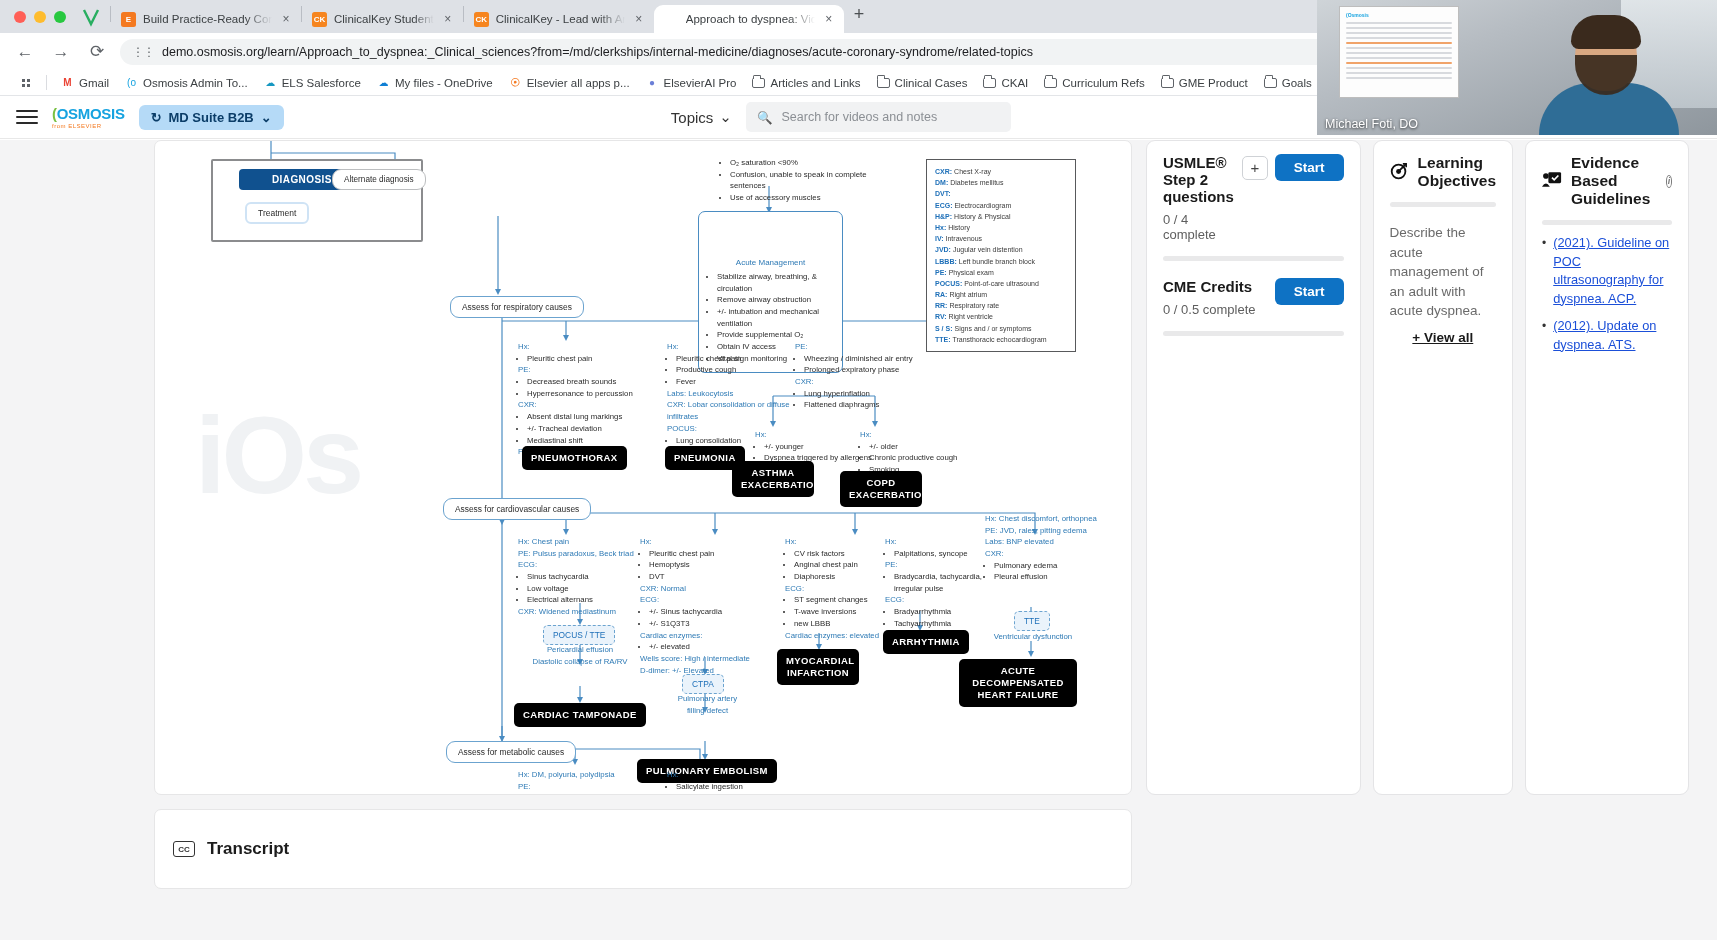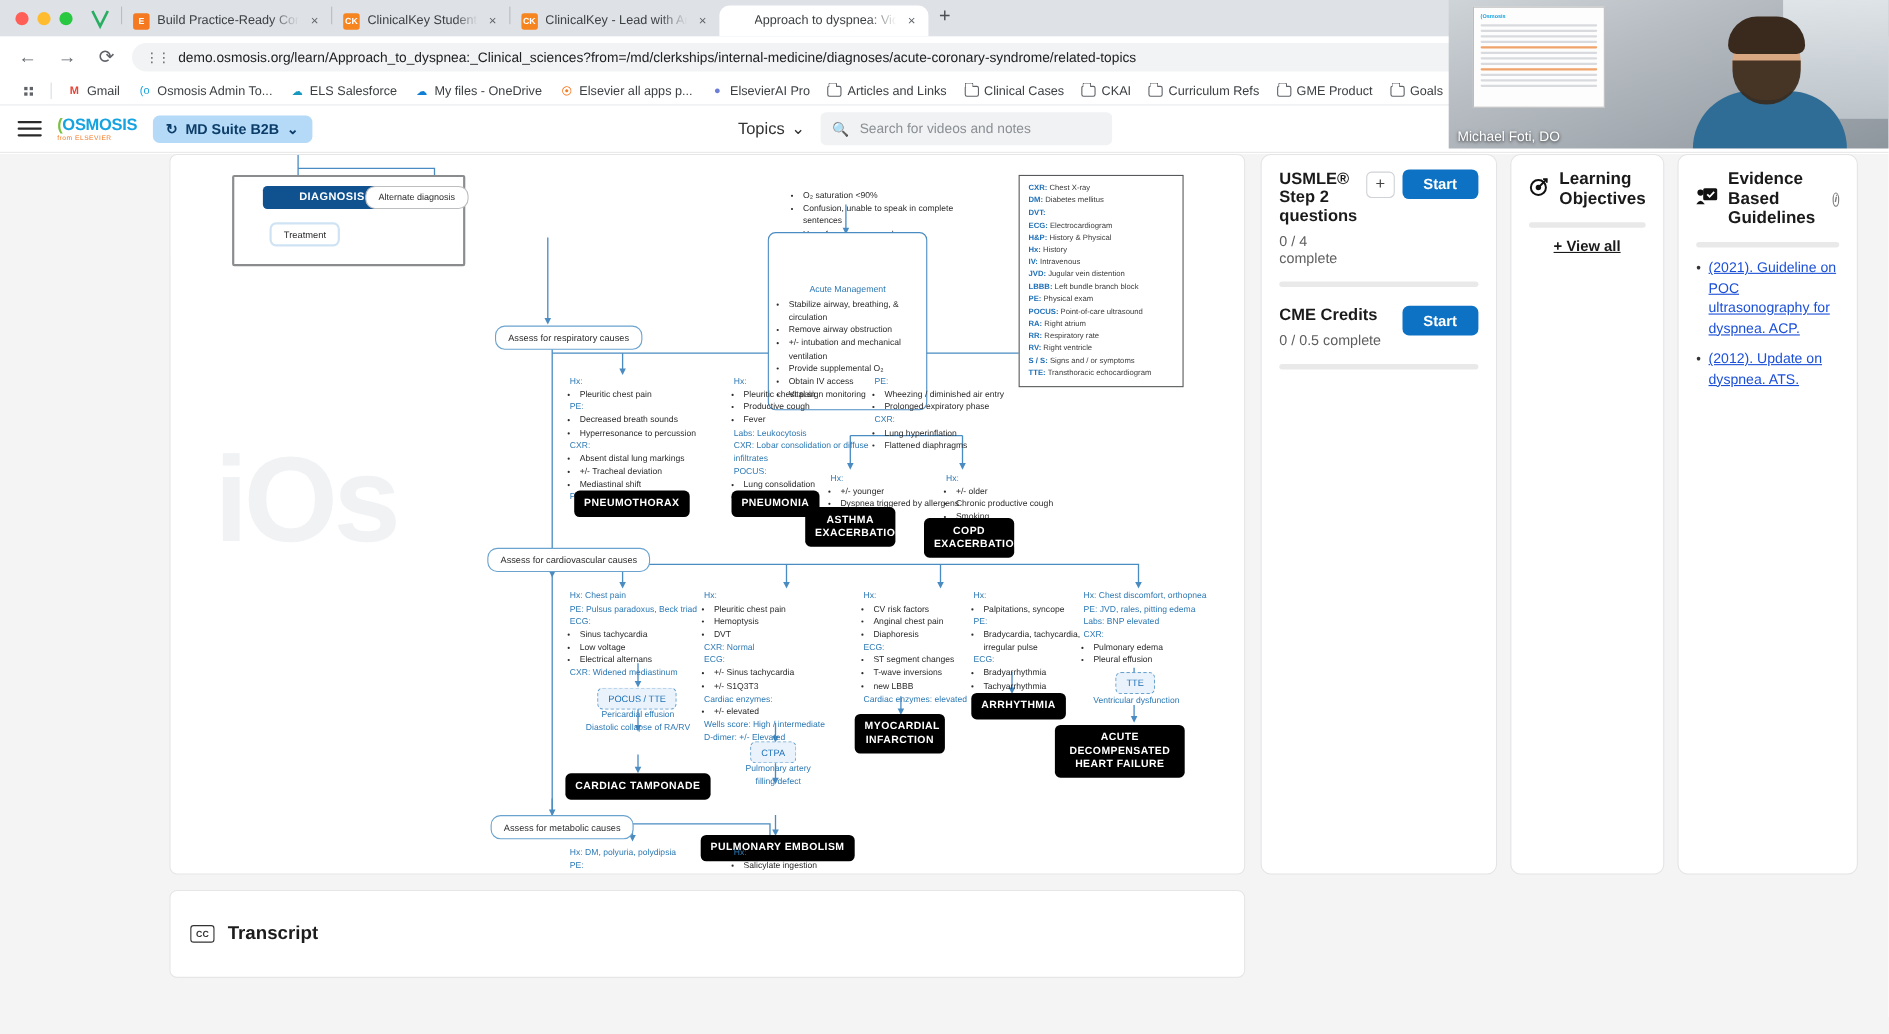--- a/index.html
+++ b/index.html
@@ -472,21 +472,21 @@
               <polygon points="542,618 548,618 545,624"></polygon>
             </g>
           </svg>
 
           <div class="n dxbox" style="left:56px; top:18px; width:212px; height:83px;"></div>
           <div class="n dx-pill" style="left:84px; top:28px;padding-left:33px;">DIAGNOSIS</div>
           <div class="n tx-pill" style="left:90px; top:61px;">Treatment</div>
           <div class="n alt-pill" style="left:177px; top:28px;">Alternate diagnosis</div>
 
 
-          <div class="n lbl" style="left:566px; top:31px; width:160px;">
+          <div class="n lbl" style="left:566px; top:16px; width:160px;">
             <ul>
               <li>O₂ saturation &lt;90%</li>
               <li>Confusion, unable to speak in complete sentences</li>
               <li>Use of accessory muscles</li>
             </ul>
           </div>
 
           <div class="n box-mgmt" style="left:543px; top:70px; width:145px;">
             <div class="mgmt-t">Acute Management</div>
             <div class="lbl">
@@ -661,21 +661,21 @@
                 <li>Bradycardia, tachycardia, irregular pulse</li>
               </ul>
             <span class="k">ECG:</span>
             <ul>
                 <li>Bradyarrhythmia</li>
                 <li>Tachyarrhythmia</li>
               </ul>
           </div>
           <div class="n box-solid" style="left:728px; top:489px;">ARRHYTHMIA</div>
 
-          <div class="n lbl" style="left:830px; top:395px; width:135px;">
+          <div class="n lbl" style="left:830px; top:372px; width:135px;">
             <span class="k">Hx: Chest discomfort, orthopnea</span><br>
             <span class="k">PE: JVD, rales, pitting edema</span><br>
             <span class="k">Labs: BNP elevated</span><br>
             <span class="k">CXR:</span>
             <ul>
                 <li>Pulmonary edema</li>
                 <li>Pleural effusion</li>
               </ul>
           </div>
           <div class="n box-dash" style="left:859px; top:470px;">TTE</div>
@@ -732,20 +732,21 @@
               <svg width="19" height="19" viewBox="0 0 20 20">
                   <circle cx="9" cy="11" r="7.2" fill="none" stroke="#111" stroke-width="1.9"></circle>
                   <circle cx="9" cy="11" r="2.6" fill="#111"></circle>
                   <path d="M9 11 L17 3" stroke="#111" stroke-width="1.9" fill="none"></path>
                   <path d="M13.5 3 L17 3 L17 6.5" fill="none" stroke="#111" stroke-width="1.7"></path>
                 </svg>
             </span>
             <span>Learning Objectives</span>
           </div>
           <div class="prog-bar" style="margin-top:12px;"></div>
+          <div class="lo-text" style="margin-top:16px;">Describe the acute management of an adult with acute dyspnea.</div>
           <div class="view-all">+ View all</div>
         </div>
 
         <div class="panel">
           <div class="panel-h">
             <span>
               <svg width="20" height="17" viewBox="0 0 22 18">
                   <rect x="7" y="1" width="14" height="12" rx="1.5" fill="#111"></rect>
                   <path d="M11 7 l2.4 2.4 L18 4.6" stroke="#fff" stroke-width="1.8" fill="none"></path>
                   <circle cx="4.3" cy="5.2" r="3.1" fill="#111"></circle>

